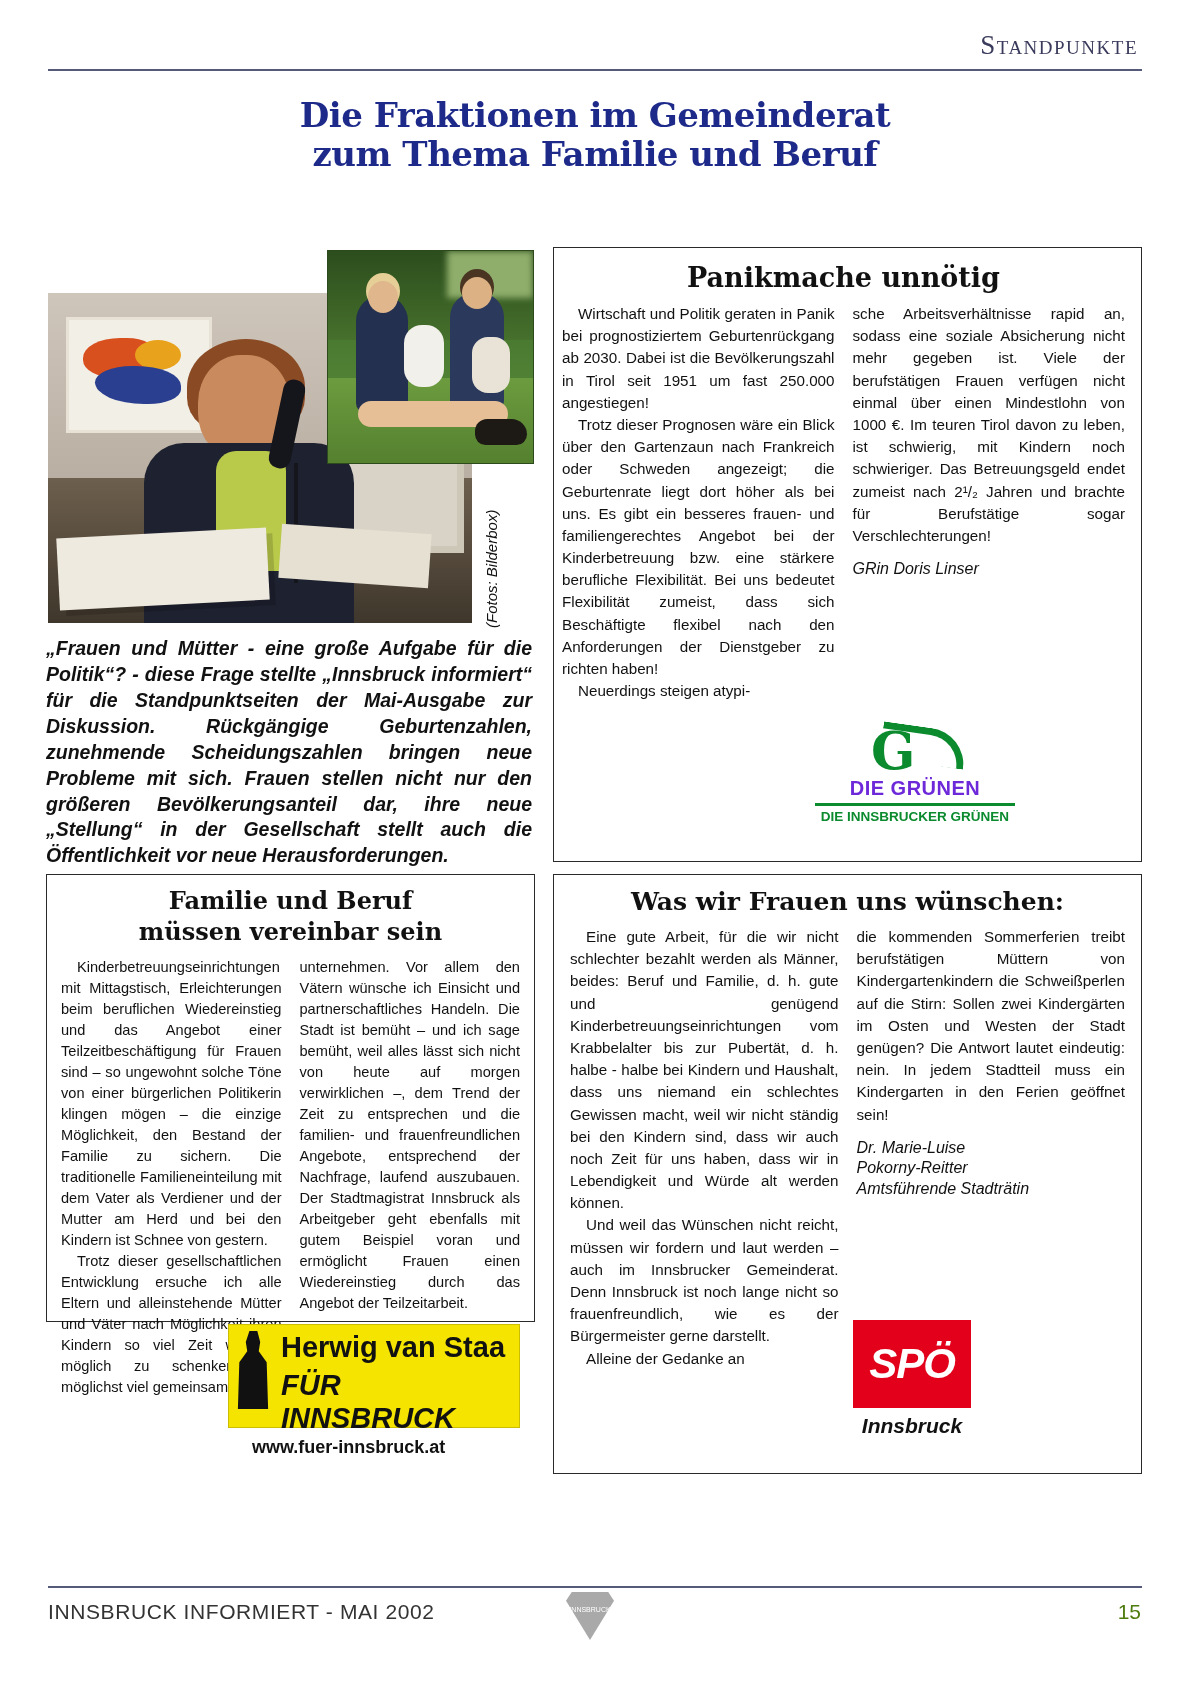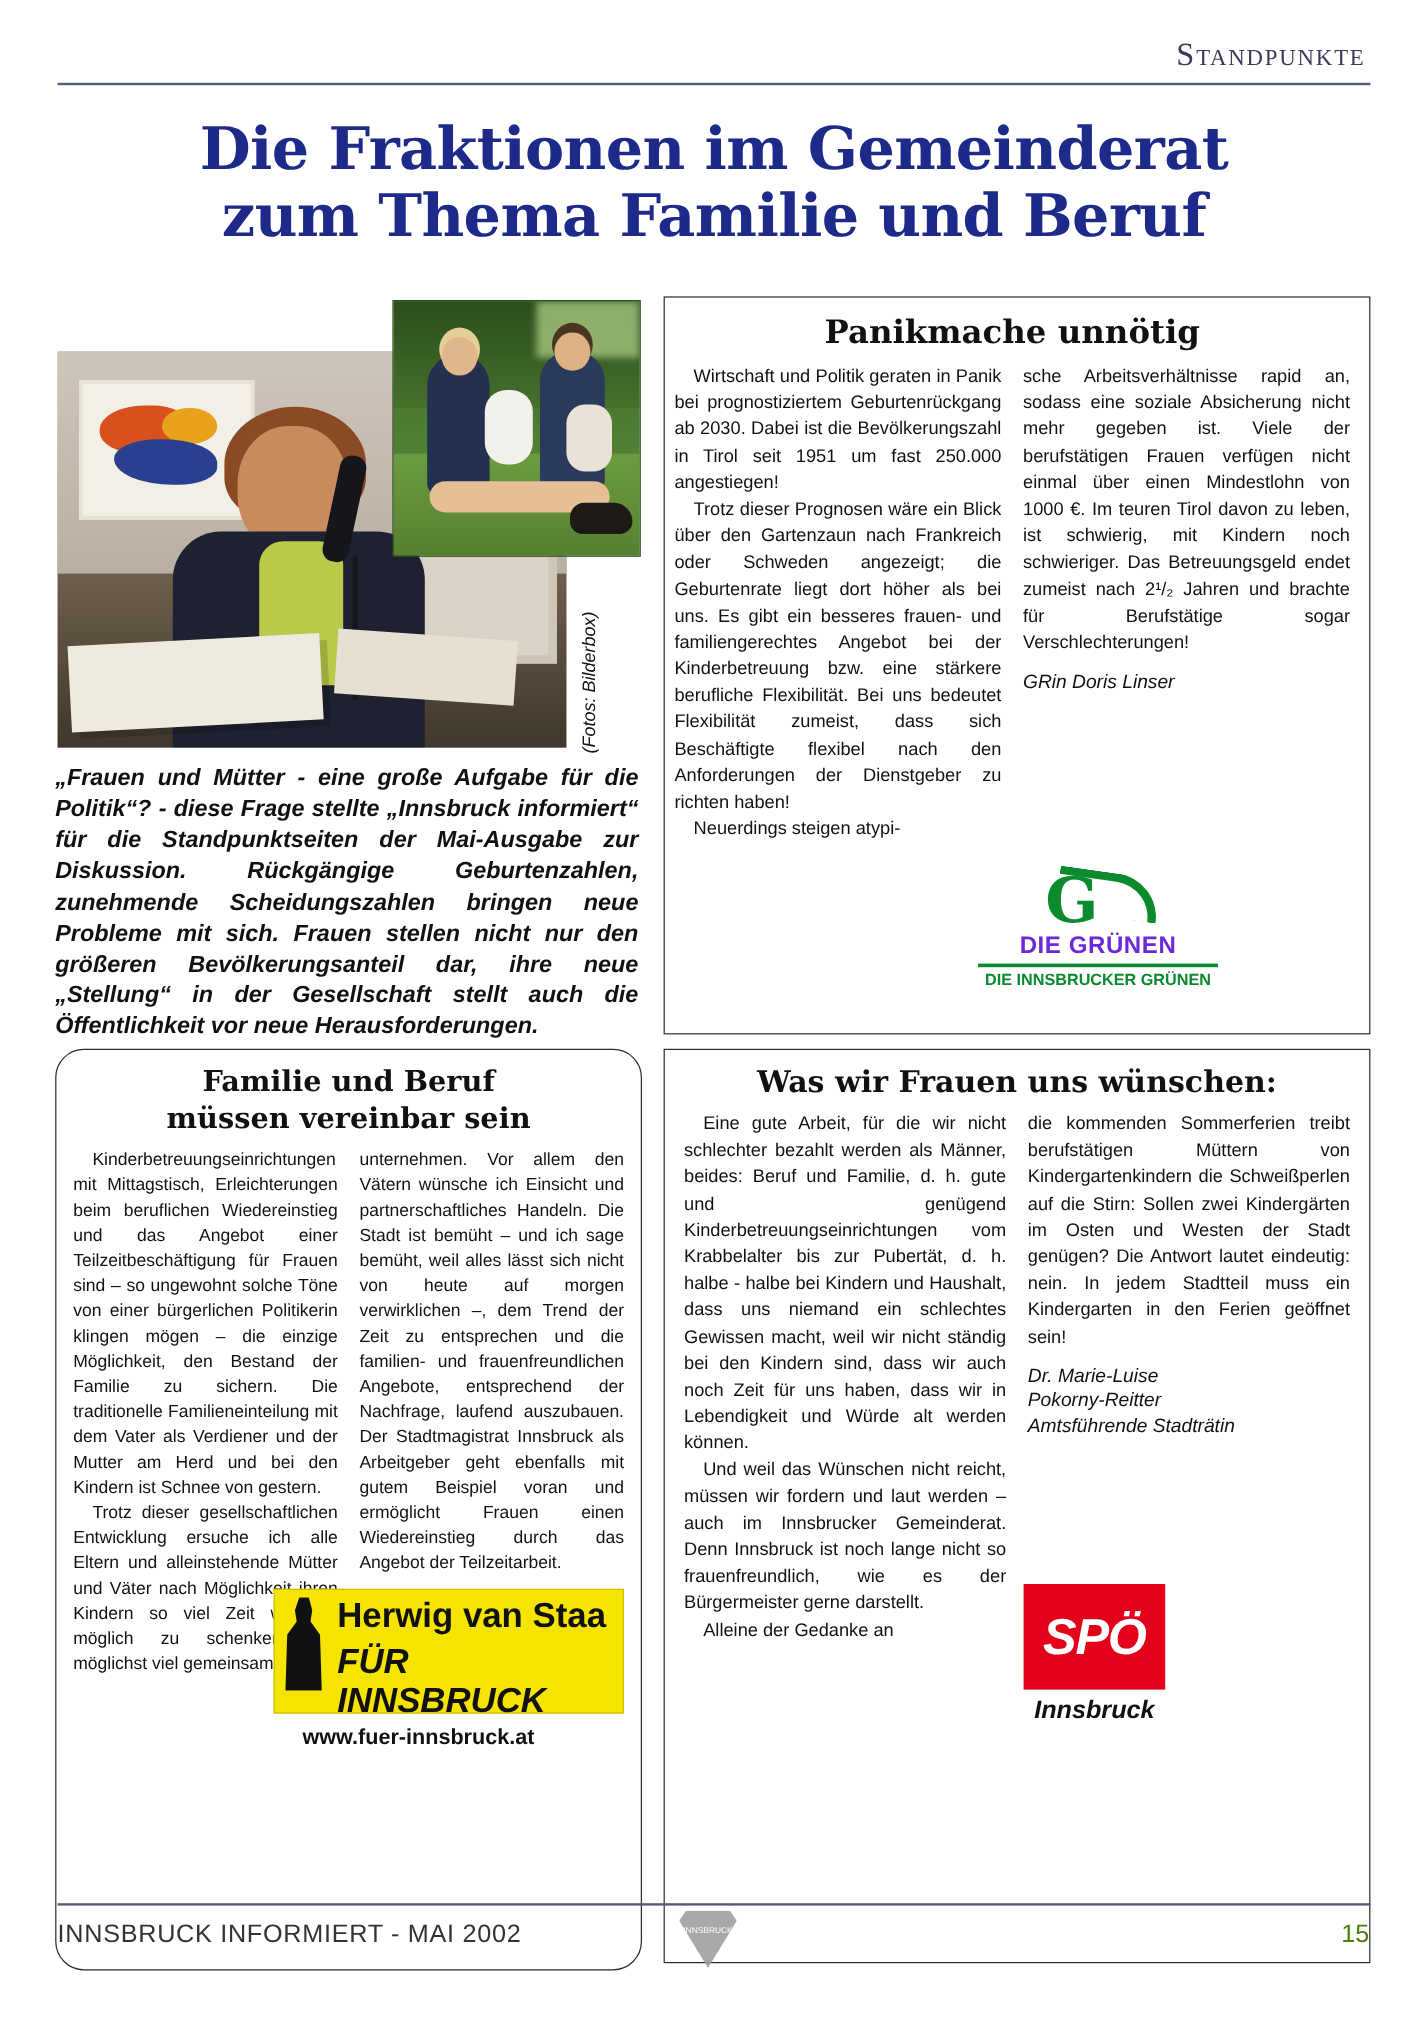--- a/index.html
+++ b/index.html
@@ -46,21 +46,21 @@
 
   
   .headline {
     position: absolute;
     left: 48px;
     top: 96px;
     width: 1094px;
     text-align: center;
     font-family: "DejaVu Serif", "Liberation Serif", serif;
     font-weight: bold;
-    font-size: 49px;
+    font-size: 34px;
     line-height: 1.15;
     color: #1d2a8a;
     letter-spacing: -0.5px;
   }
   .headline div { white-space: nowrap; }
 
   
   .photo-main {
     position: absolute;
     left: 48px;
@@ -300,23 +300,22 @@
     font-family: "Liberation Sans", sans-serif;
     font-weight: bold; font-size: 13.5px; color: #0b8a2e;
     border-top: 3px solid #0b8a2e; margin-top: 3px; padding-top: 3px;
   }
 
   
   #box-familie {
     left: 46px;
     top: 874px;
     width: 489px;
-    height: 768px;
+    height: 448px;
     padding: 12px 14px 10px 14px;
-    border-radius: 24px;
   }
   #box-familie .box-title { font-size: 24px; line-height: 1.2; margin-bottom: 10px; }
   #box-familie .col { font-size: 14.6px; line-height: 1.44; }
 
   
   .ad-vanstaa {
     position: absolute;
     left: 228px;
     top: 1324px;
     width: 292px;
@@ -348,21 +347,21 @@
     font-weight: bold;
     font-size: 18px;
     color: #111;
   }
 
   
   #box-frauen {
     left: 553px;
     top: 874px;
     width: 589px;
-    height: 762px;
+    height: 600px;
     padding: 12px 16px 10px 16px;
   }
   #box-frauen .box-title { font-size: 25px; margin-bottom: 10px; }
 
   
   .logo-spoe {
     position: absolute;
     left: 853px;
     top: 1320px;
     width: 118px;

